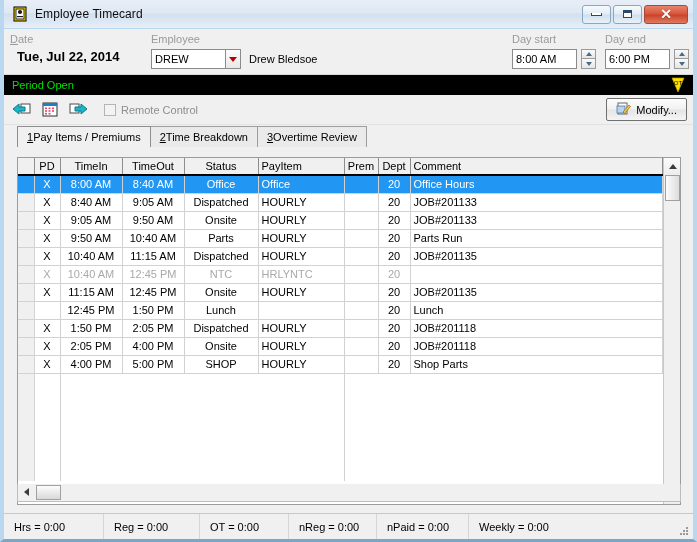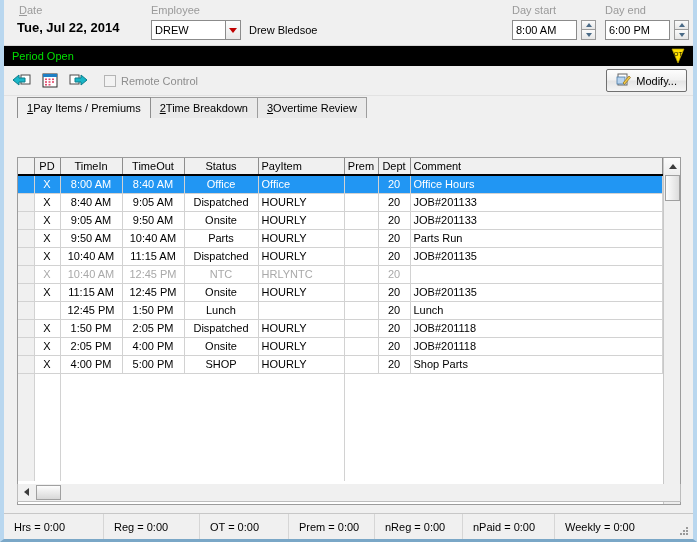--- a/index.html
+++ b/index.html
@@ -333,23 +333,45 @@
   .grip {
     position: absolute; right: 3px; bottom: 2px;
     width: 12px; height: 12px;
   }
 </style>
 </head>
 <body>
 
 <div id="window">
 
+  <div id="titlebar">
+    <div class="tb-icon">
+      <svg width="16" height="16" viewBox="0 0 16 16">
+        <rect x="2" y="1" width="12" height="14" fill="#ffd800" stroke="#000" stroke-width="1"></rect>
+        <rect x="4" y="3" width="8" height="10" fill="#ffffff" stroke="#000" stroke-width="0.8"></rect>
+        <circle cx="8" cy="6" r="2.1" fill="#1c1c1c"></circle>
+        <rect x="5" y="10" width="6" height="1.2" fill="#1c1c1c"></rect>
+      </svg>
+    </div>
+    <div class="title-text">Employee Timecard</div>
+    <div class="win-btns">
+      <div class="win-btn">
+        <span class="glyph-min"></span>
+      </div>
+      <div class="win-btn">
+        <span class="glyph-max"></span>
+      </div>
+      <div class="win-btn close">
+        <span class="glyph-close">✕</span>
+      </div>
+    </div>
+  </div>
 
   <div id="header">
-    <div class="fld-label" style="left:15px; top:4px;"><u>D</u><span></span>ate</div>
+    <div class="fld-label" style="left:6px; top:4px;"><u>D</u><span></span>ate</div>
     <div class="date-value" style="left:13px; top:20px;">Tue, Jul 22, 2014</div>
 
     <div class="fld-label" style="left:147px; top:4px;">Employee</div>
     <input class="txtbox" style="left: 147px; top: 20px; width: 83px;" value="DREW">
     <div class="combo-btn" style="left:221px; top:20px;">
       <span class="tri-down"></span>
     </div>
     <div class="plain-text" style="left:245px; top:24px;">Drew Bledsoe</div>
 
     <div class="fld-label" style="left:508px; top:4px;">Day start</div>
@@ -681,21 +703,20 @@
     <div class="hsb-arrow">
         <span class="ar-lf"></span>
       </div>
     <div class="hsb-thumb"></div>
   </div>
 
   <div id="statusbar">
     <span class="stat-cell" style="width:100px">Hrs = 0:00</span>
     <span class="stat-cell" style="width:96px">Reg = 0:00</span>
     <span class="stat-cell" style="width:89px">OT = 0:00</span>
-    <span class="stat-cell" style="width:86px">Prem = 0:00</span>
     <span class="stat-cell" style="width:88px">nReg = 0:00</span>
     <span class="stat-cell" style="width:92px">nPaid = 0:00</span>
     <span class="stat-cell" style="width:120px;border-right:none">Weekly = 0:00</span>
     <span class="grip">
       <svg width="12" height="12" viewBox="0 0 12 12">
         <g fill="#9a9a9a">
           <rect x="8" y="8" width="2" height="2"></rect>
             <rect x="5" y="8" width="2" height="2"></rect>
             <rect x="8" y="5" width="2" height="2"></rect>
           <rect x="2" y="8" width="2" height="2"></rect>

